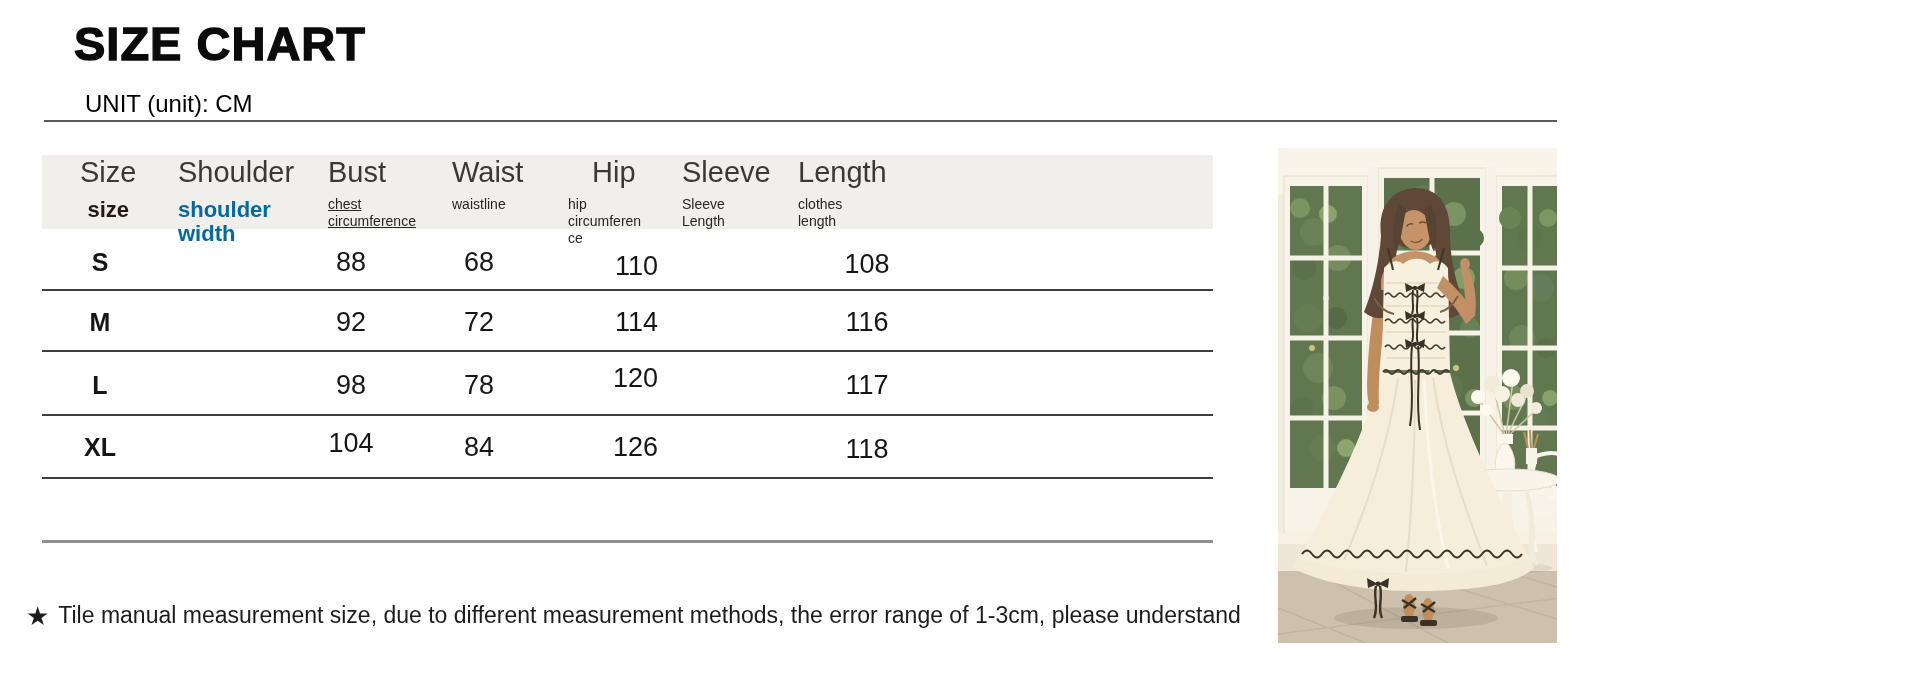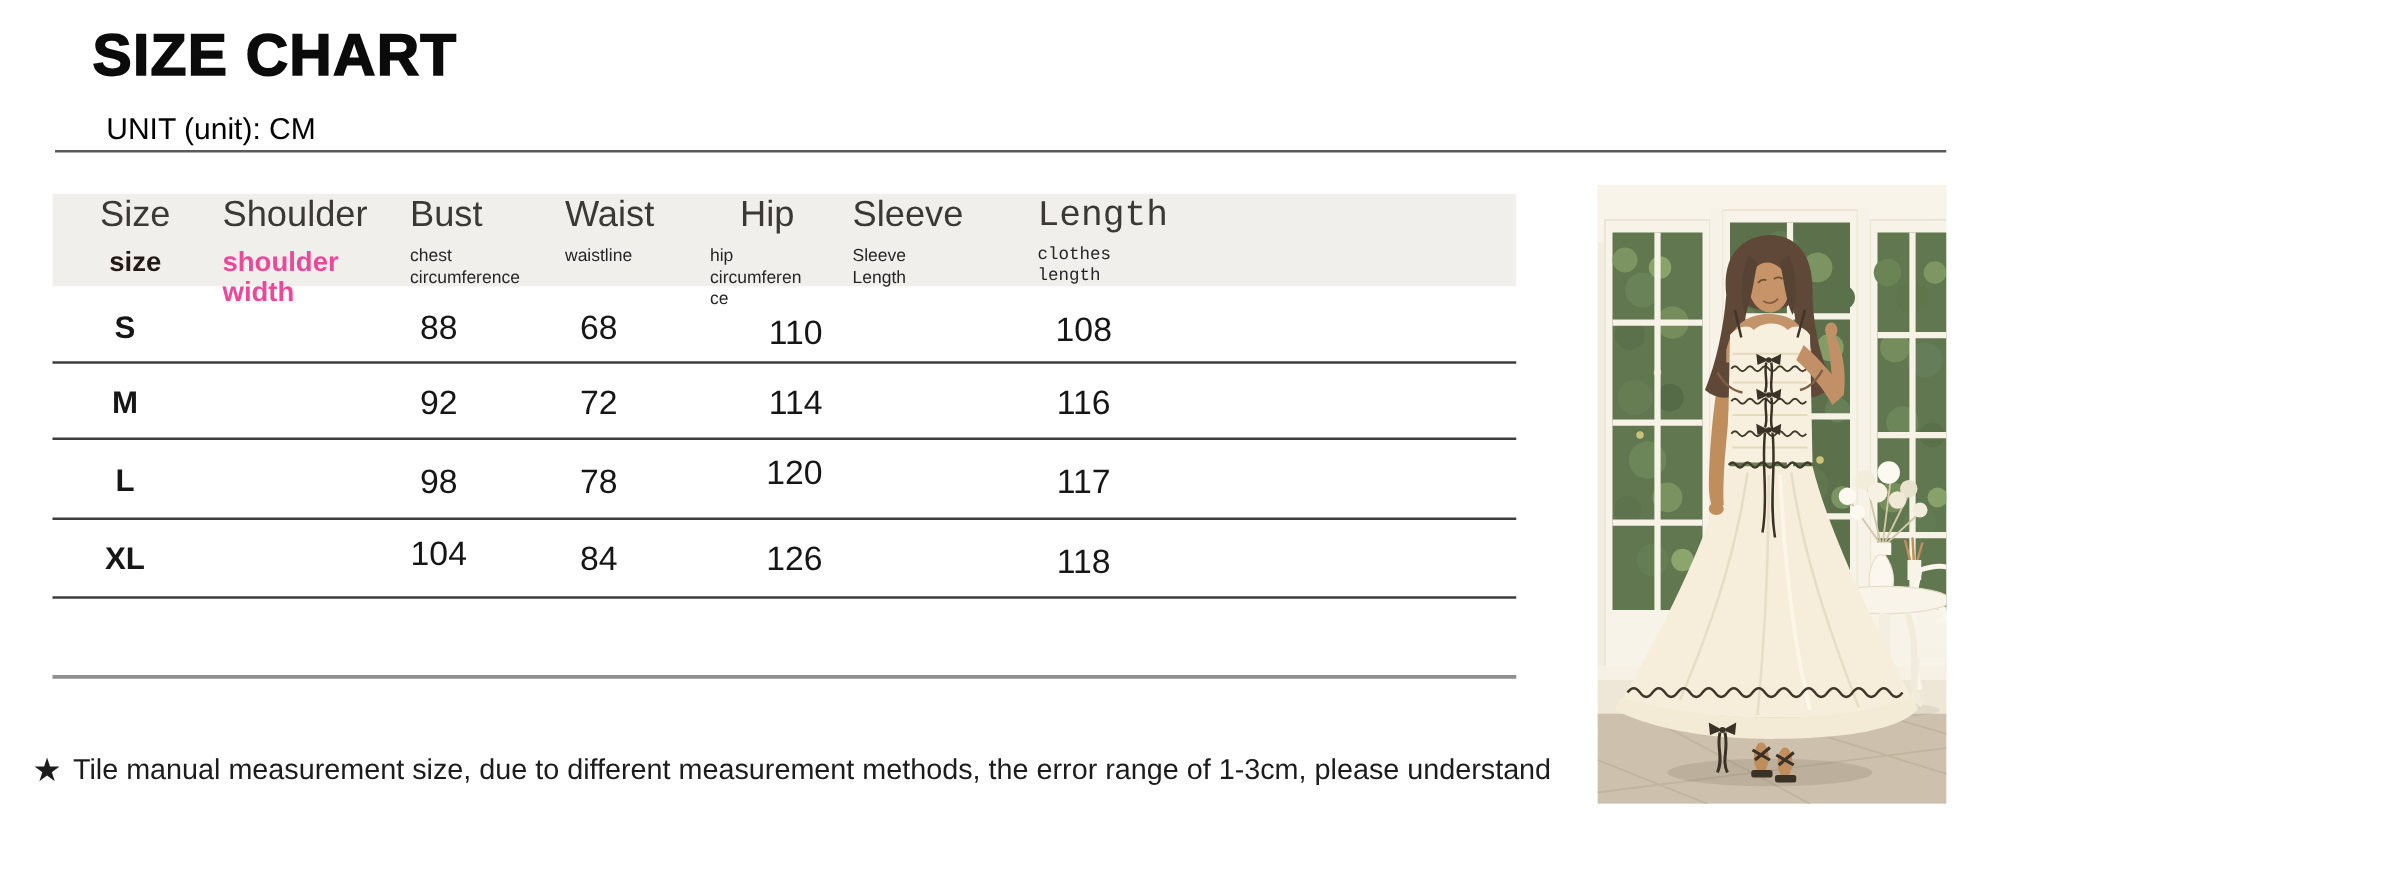--- a/index.html
+++ b/index.html
@@ -11,26 +11,26 @@
   .unit{position:absolute;left:85px;top:90px;font-size:24px;color:#000000;}
   .rule-top{position:absolute;left:44px;top:120px;width:1756px;height:2px;background:#5a5a5a;}
 
   .head-band{position:absolute;left:42px;top:155px;width:1171px;height:74px;background:#f1efec;}
 
   .hcol{position:absolute;top:158px;}
   .hmain{font-size:29px;color:#3b3936;line-height:1;margin:0;}
   .sub-big{font-size:22px;font-weight:700;margin-top:11px;line-height:1.08;}
   .sub-sm{font-size:14px;color:#262626;margin-top:9px;line-height:1.2;}
   .hcol-size{left:80px;text-align:center;}     .hcol-size .sub-big{color:#231a15;}
-  .hcol-shoulder{left:178px;}.hcol-shoulder .sub-big{color:#ec4899;width:112px;}
-  .hcol-bust{left:328px;}    .hcol-bust .sub-sm{width:100px;}
+  .hcol-shoulder{left:178px;}.hcol-shoulder .sub-big{color:#0369a1;width:112px;}
+  .hcol-bust{left:328px;}    .hcol-bust .sub-sm{width:100px;text-decoration:underline;}
   .hcol-waist{left:452px;}
   .hcol-hip{left:568px;}     .hcol-hip .hmain{margin-left:24px;} .hcol-hip .sub-sm{width:80px;overflow-wrap:break-word;}
   .hcol-sleeve{left:682px;}  .hcol-sleeve .sub-sm{width:58px;}
-  .hcol-length{left:830px;font-family:Liberation Mono, monospace;}  .hcol-length .sub-sm{width:62px;}
+  .hcol-length{left:798px;}  .hcol-length .sub-sm{width:62px;}
 
   .cell{position:absolute;width:120px;text-align:center;font-size:27px;color:#161616;line-height:32px;}
   .size-letter{font-weight:700;font-size:25px;}
   .c-size{left:40px;} .c-shoulder{left:173px;} .c-bust{left:291px;} .c-waist{left:419px;}
   .c-hip{left:538px;text-align:right;} .c-sleeve{left:654px;} .c-length{left:807px;}
   .r0{top:246px;} .r1{top:306px;} .r2{top:369px;} .r3{top:431px;}
 
   .rl{position:absolute;left:42px;width:1171px;height:2px;background:#3e3e3e;}
   .rl-1{top:289px;} .rl-2{top:350px;} .rl-3{top:414px;} .rl-4{top:477px;}
   .rl-thick{top:540px;height:3px;background:#8f8f8f;}

